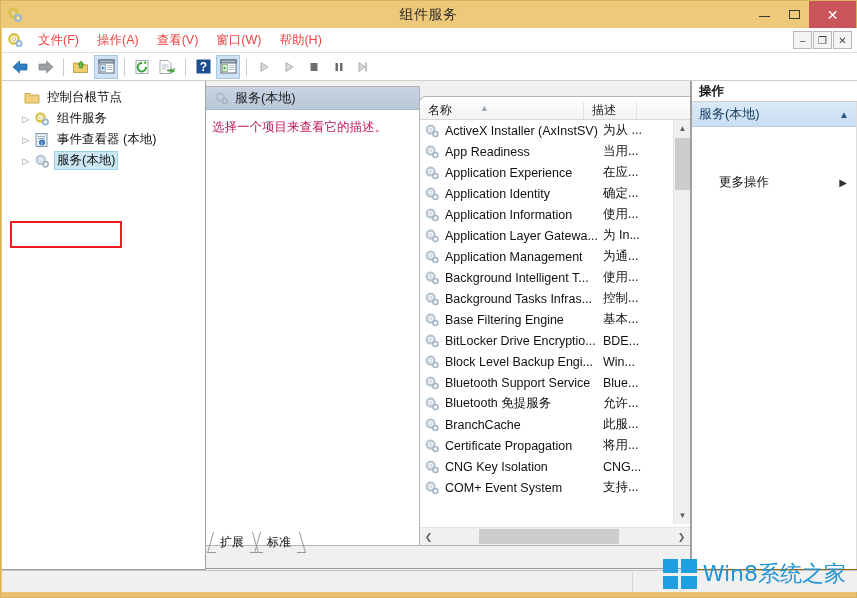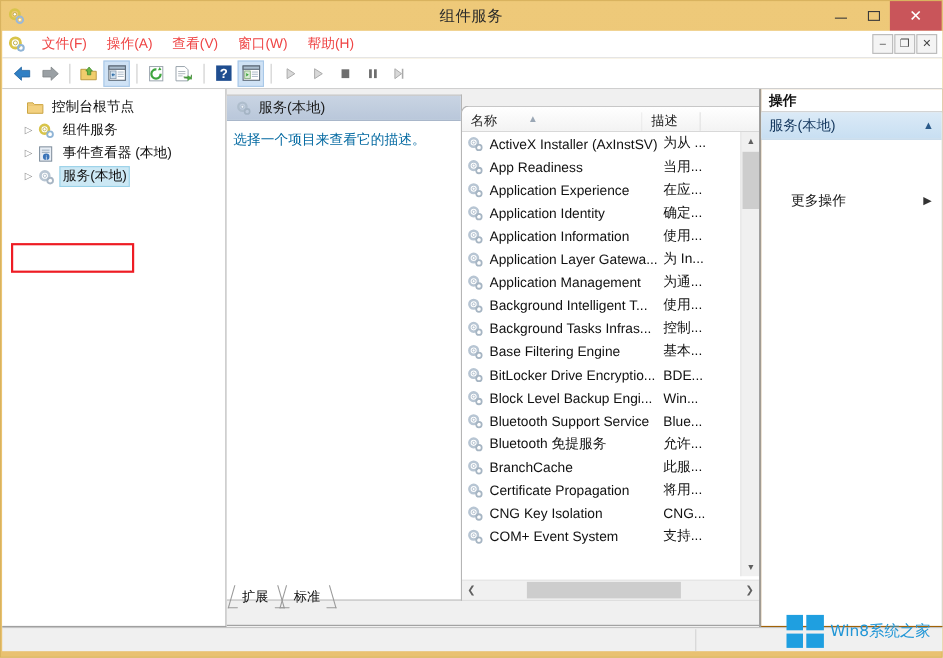--- a/index.html
+++ b/index.html
@@ -199,21 +199,21 @@
     height: 23px;
     background: linear-gradient(to bottom, #c9d4e3 0%, #b9c7da 100%);
     border-bottom: 1px solid #a9b7ca;
     display: flex; align-items: center;
     padding-left: 8px;
   }
   #desc-header-icon { width: 15px; height: 15px; margin-right: 6px; flex: none; }
   #desc-header-text { font-size: 13px; color: #1c1c1c; }
   #desc-body {
     padding: 8px 6px;
-    font-size: 12.5px; color: #0369a1;
+    font-size: 12.5px; color: #be185d;
     line-height: 1.5;
   }
 
   #list-panel {
     position: absolute;
     left: 213px; top: 15px;
     right: 0; height: 450px;
     background: #ffffff;
     border: 1px solid #b5b5b5;
     border-right: none;
@@ -414,21 +414,21 @@
   #wm-logo {
     width: 34px; height: 30px;
     display: grid;
     grid-template-columns: 1fr 1fr;
     grid-template-rows: 1fr 1fr;
     gap: 3px;
     margin-right: 6px;
   }
   #wm-logo i { background: #1f9fe0; display: block; }
   #wm-text {
-    font-size: 14px;
+    font-size: 22px;
     color: #2196d6;
     letter-spacing: 0px;
     font-family: "DejaVu Sans", sans-serif;
   }
 </style>
 </head>
 <body>
 
 <div id="window-frame">
 

